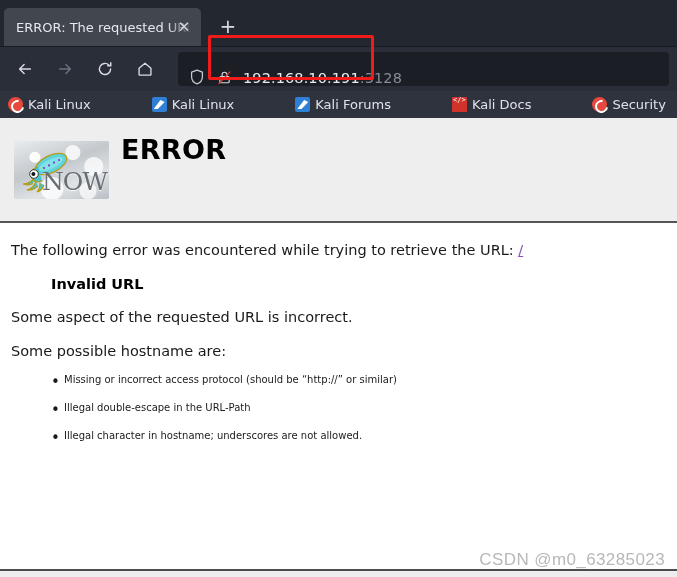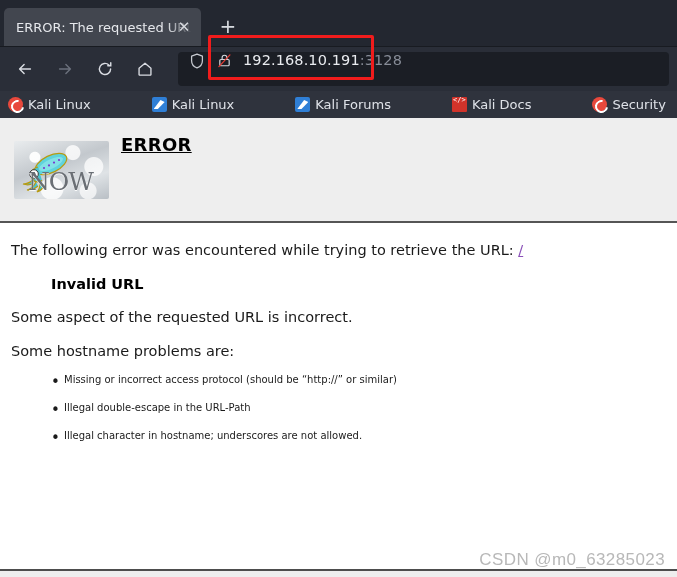--- a/index.html
+++ b/index.html
@@ -72,21 +72,21 @@
     color: #d9dce2;
   }
   .nav-btn.disabled { color: #6b707c; }
   .nav-btn svg { display: block; }
 
   .url-wrap { position: relative; flex: 1; margin-left: 10px; height: 34px; }
   .url-bar {
     position: absolute; inset: 0;
     background: #1b1e25;
     border-radius: 4px;
-    display: flex; align-items: flex-start;
+    display: flex; align-items: flex-end;
     padding: 0 10px;
   }
   .shield-icon { width: 18px; height: 18px; margin-right: 10px; color: #c6c9d0; flex: none; }
   .lock-icon   { width: 17px; height: 17px; margin-right: 10px; flex: none; }
   .url-text { font-size: 14.5px; color: #e9ebef; white-space: nowrap; letter-spacing: .1px; }
   .url-port { color: #878c97; }
 
   .redbox-url {
     position: absolute;
     left: 30px; top: -17px;
@@ -191,30 +191,30 @@
       radial-gradient(circle at 78% 86%, rgba(255,255,255,.7) 0 8px, transparent 9px),
       linear-gradient(160deg, #e9ecee 0%, #c3c8cd 42%, #dfe3e6 70%, #b9bfc5 100%);
   }
   .sq-squid {
     position: absolute;
     left: 4px; top: 8px;
     width: 56px; height: 44px;
   }
   .sq-now {
     position: absolute;
-    right: 16px; bottom: 5px;
+    right: 2px; bottom: 5px;
     font-family: "DejaVu Serif", serif;
     font-size: 25px;
     color: #6a6f75;
     letter-spacing: -1px;
     line-height: 1;
     text-shadow: 0 1px 0 rgba(255,255,255,.85);
   }
   .sq-titles { padding-top: 4px; }
-  .sq-h1 { font-size: 18px; font-weight: bold; letter-spacing: .3px; text-decoration: underline; }
+  .sq-h1 { font-size: 27px; font-weight: bold; letter-spacing: .3px; }
   .sq-h2 { font-size: 19px; font-weight: bold; margin-top: 21px; }
 
   .sq-body { padding: 18px 0 0 11px; }
   .sq-p { font-size: 14.5px; color: #1a1a1a; margin-bottom: 15px; line-height: 1.35; }
   .sq-p.tight { margin-bottom: 12px; }
   .link-url { color: #8a50b8; text-decoration: underline; }
   .sq-blockquote { font-size: 14.5px; font-weight: bold; margin: 0 0 16px 40px; }
   .sq-list { list-style: none; margin: 0 0 0 40px; padding: 0; }
   .sq-list li {
     font-size: 10px;
@@ -365,21 +365,21 @@
     </div>
   </div>
 
   <div class="sq-body">
     <p class="sq-p"><span>The following error was encountered while trying to retrieve the URL: </span><a class="link-url" href="#">/</a></p>
 
     <div class="sq-blockquote">Invalid URL</div>
 
     <p class="sq-p">Some aspect of the requested URL is incorrect.</p>
 
-    <p class="sq-p tight">Some hostname problems are:</p>
+    <p class="sq-p tight">Some possible hostname are:</p>
 
     <ul class="sq-list">
       <li>Missing or incorrect access protocol (should be “http://” or similar)</li>
       <li>Illegal double-escape in the URL-Path</li>
       <li>Illegal character in hostname; underscores are not allowed.</li>
     </ul>
 
   </div>
 
   <hr class="sq-footer-rule">

